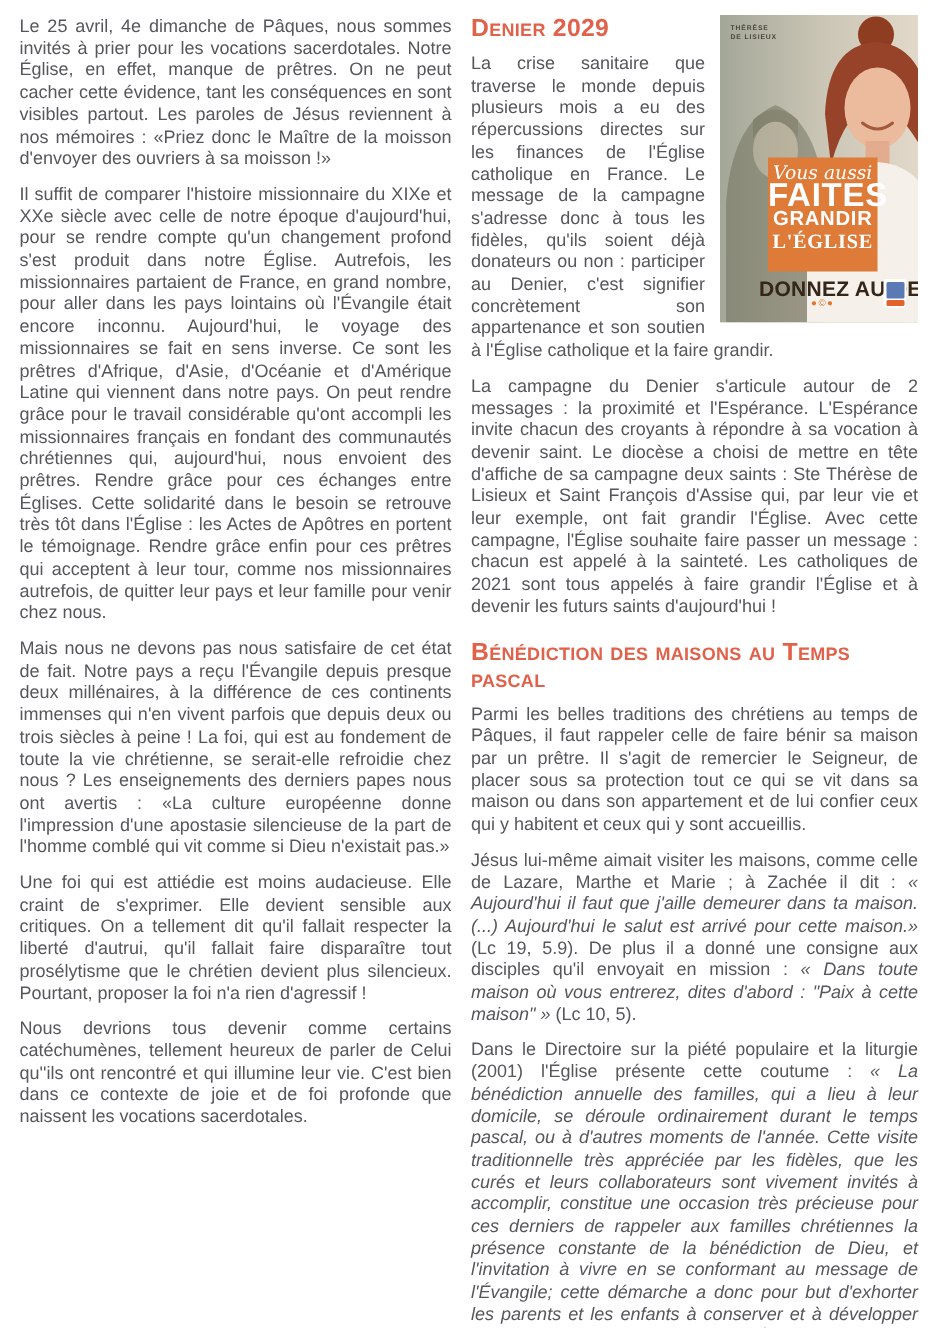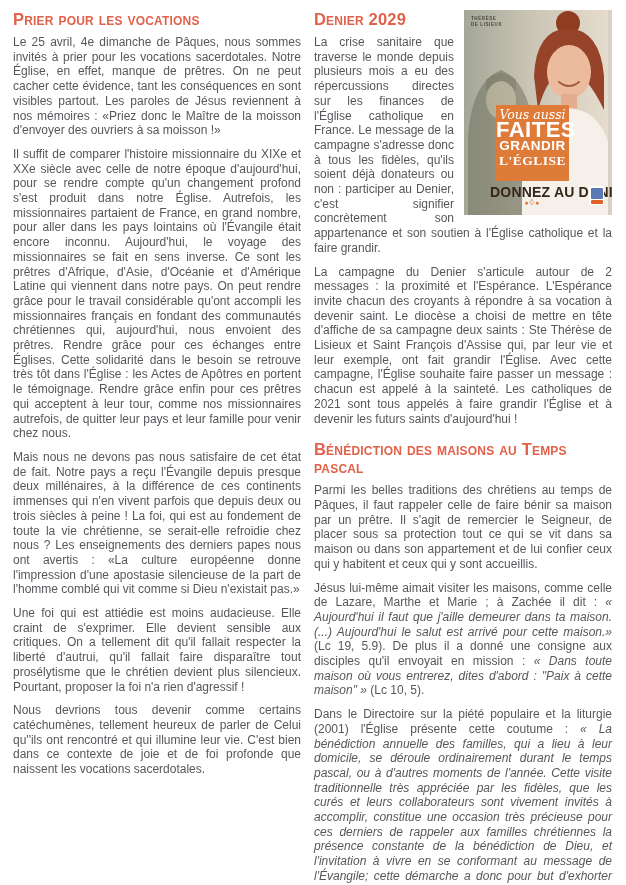--- a/index.html
+++ b/index.html
@@ -28,21 +28,21 @@
   p.body{
     font-size:12px;line-height:14.7px;
     text-align:justify;margin:0 0 9px 0;
     hyphens:auto;-webkit-hyphens:auto;
   }
   p.body:last-child{margin-bottom:0;}
   em{}
 
   
   .poster{
-    float:right;width:148px;height:205px;
+    float:right;width:132px;height:205px;
     margin:0 0 5px 10px;position:relative;overflow:hidden;
     background:#d9d2c4;
   }
   .poster svg{position:absolute;left:0;top:0;display:block;}
   .poster-corner{
     position:absolute;left:7px;top:6px;
     font-size:4.5px;line-height:5.5px;font-weight:bold;
     letter-spacing:.6px;color:#4c473c;text-transform:uppercase;
   }
   .poster-box{
@@ -74,21 +74,20 @@
   }
   .poster-logo .logo-top{flex:3;background:#5b79b4;border-radius:1px;}
   .poster-logo .logo-bottom{flex:1;background:#e2622b;border-radius:1px;}
 </style>
 </head>
 <body>
 
 <div class="page">
 
   <div class="col col-left">
-    <h2 class="section-heading">Prier pour les vocations</h2>
     <p class="body">Le 25 avril, 4e dimanche de Pâques, nous sommes invités à prier pour les vocations sacerdotales. Notre Église, en effet, manque de prêtres. On ne peut cacher cette évidence, tant les conséquences en sont visibles partout. Les paroles de Jésus reviennent à nos mémoires : «Priez donc le Maître de la moisson d'envoyer des ouvriers à sa moisson !»</p>
     <p class="body">Il suffit de comparer l'histoire missionnaire du XIXe et XXe siècle avec celle de notre époque d'aujourd'hui, pour se rendre compte qu'un changement profond s'est produit dans notre Église. Autrefois, les missionnaires partaient de France, en grand nombre, pour aller dans les pays lointains où l'Évangile était encore inconnu. Aujourd'hui, le voyage des missionnaires se fait en sens inverse. Ce sont les prêtres d'Afrique, d'Asie, d'Océanie et d'Amérique Latine qui viennent dans notre pays. On peut rendre grâce pour le travail considérable qu'ont accompli les missionnaires français en fondant des communautés chrétiennes qui, aujourd'hui, nous envoient des prêtres. Rendre grâce pour ces échanges entre Églises. Cette solidarité dans le besoin se retrouve très tôt dans l'Église : les Actes de Apôtres en portent le témoignage. Rendre grâce enfin pour ces prêtres qui acceptent à leur tour, comme nos missionnaires autrefois, de quitter leur pays et leur famille pour venir chez nous.</p>
     <p class="body">Mais nous ne devons pas nous satisfaire de cet état de fait. Notre pays a reçu l'Évangile depuis presque deux millénaires, à la différence de ces continents immenses qui n'en vivent parfois que depuis deux ou trois siècles à peine ! La foi, qui est au fondement de toute la vie chrétienne, se serait-elle refroidie chez nous ? Les enseignements des derniers papes nous ont avertis : «La culture européenne donne l'impression d'une apostasie silencieuse de la part de l'homme comblé qui vit comme si Dieu n'existait pas.»</p>
     <p class="body">Une foi qui est attiédie est moins audacieuse. Elle craint de s'exprimer. Elle devient sensible aux critiques. On a tellement dit qu'il fallait respecter la liberté d'autrui, qu'il fallait faire disparaître tout prosélytisme que le chrétien devient plus silencieux. Pourtant, proposer la foi n'a rien d'agressif !</p>
     <p class="body">Nous devrions tous devenir comme certains catéchumènes, tellement heureux de parler de Celui qu''ils ont rencontré et qui illumine leur vie. C'est bien dans ce contexte de joie et de foi profonde que naissent les vocations sacerdotales.</p>
   </div>
 
   <div class="col col-right">
 
     <div class="poster">

